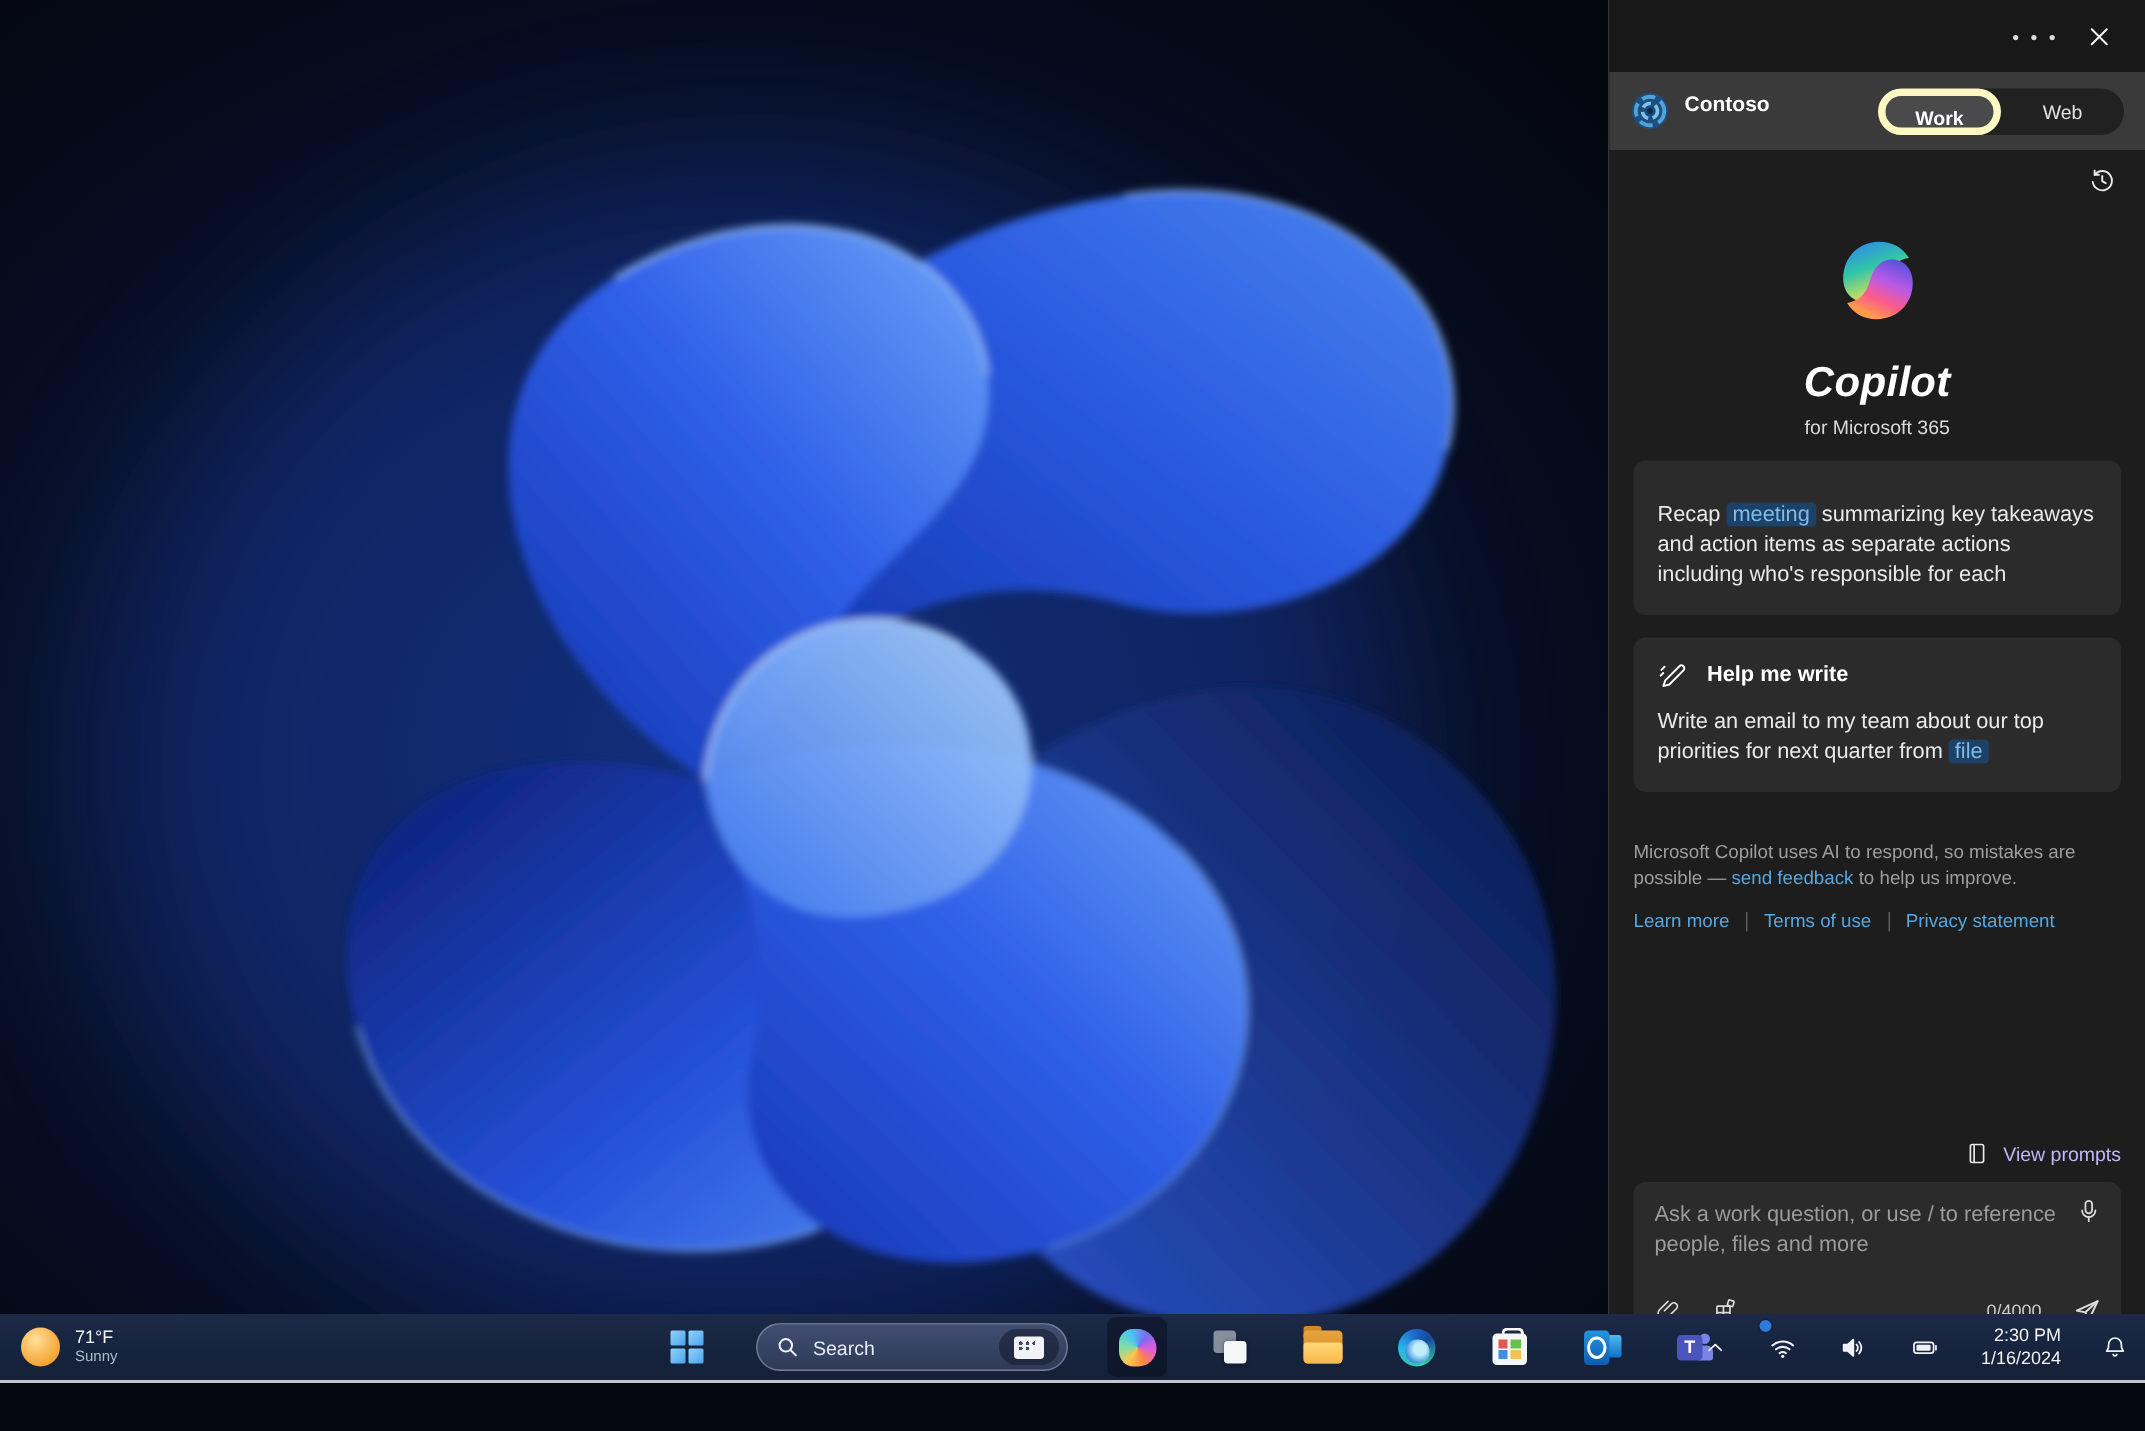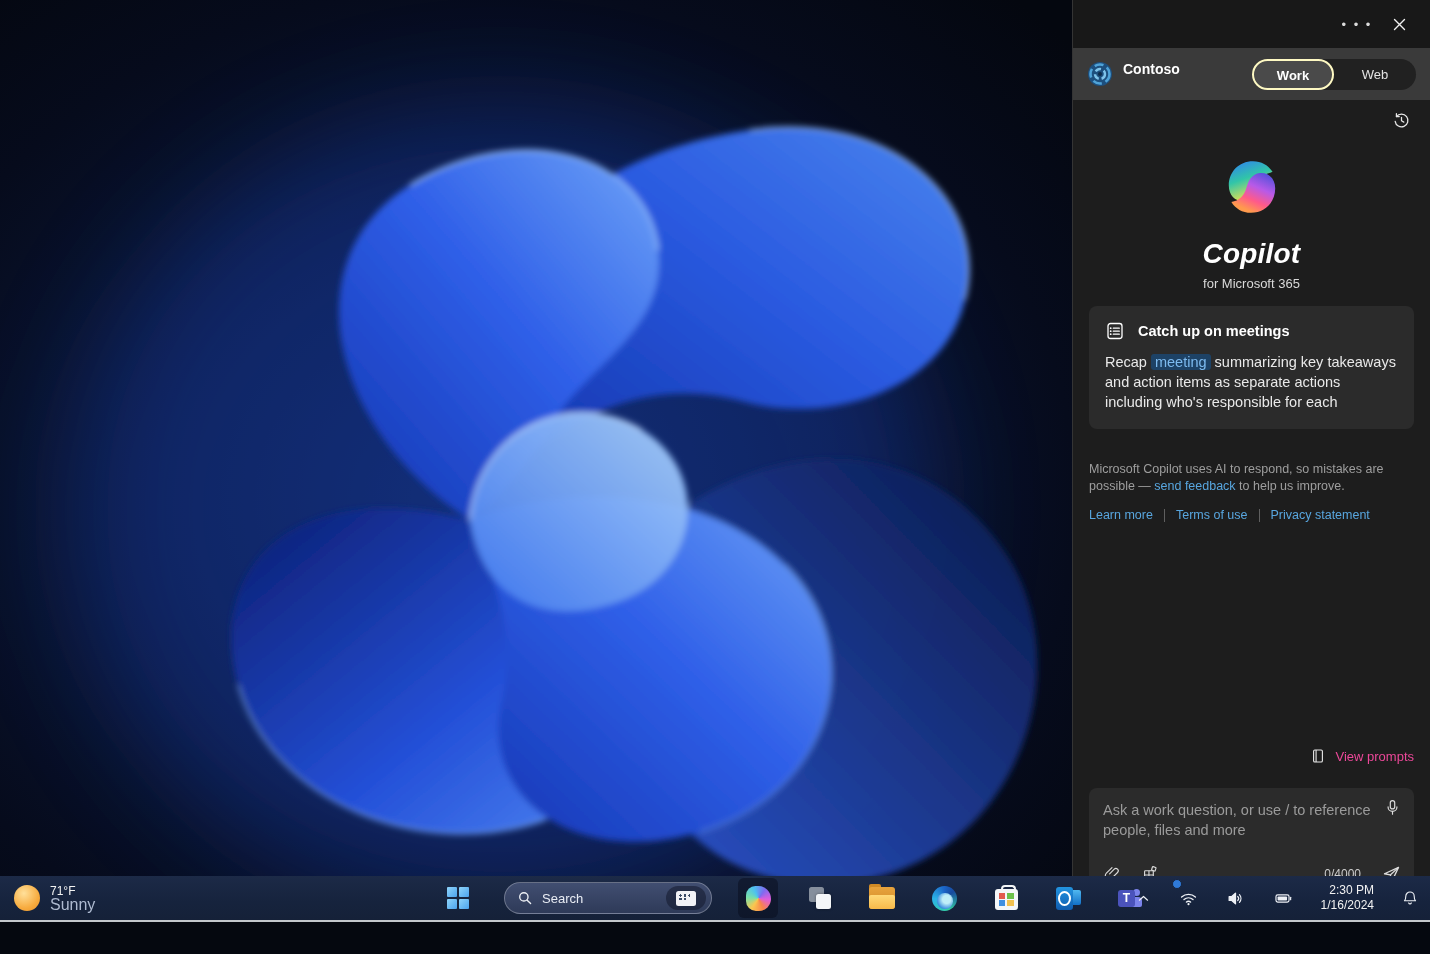--- a/index.html
+++ b/index.html
@@ -39,21 +39,21 @@
   .brand-name { font-size:14px; font-weight:bold; color:#fff; }
   .toggle {
     margin-left:auto; background:#212121; border-radius:16px; height:31px;
     display:flex; align-items:center; padding:0;
   }
   .toggle .seg {
     min-width:82px; padding:0 10px; height:31px; line-height:31px; text-align:center;
     font-size:13px; color:#e3e3e3; border-radius:16px; cursor:pointer;
   }
   .toggle .seg.active {
-    background:#4a4a4a; border:2px solid #fef9c3; line-height:29px;
+    background:#4a4a4a; border:5px solid #fef9c3; line-height:29px;
     font-weight:bold; color:#fff;
   }
   .panel-body {
     flex:1; display:flex; flex-direction:column; padding:0 16px 0;
     background:#1d1d1d; min-height:0;
   }
   .history-row { display:flex; justify-content:flex-end; padding-top:8px; }
   .hero { text-align:center; margin-top:22px; }
   .hero-title { margin-top:14px; font-size:28px; font-weight:bold; letter-spacing:.2px; color:#fff;font-style:italic; }
   .hero-sub { margin-top:6px; font-size:13px; color:#d9d9d9; }
@@ -64,21 +64,21 @@
   .card-head { display:flex; align-items:center; gap:13px; font-size:14.5px; font-weight:bold; color:#fff; }
   .card-text { margin-top:11px; font-size:14.5px; line-height:20px; color:#e9e9e9; }
   .chip { background:#1d4266; color:#7cbaef; border-radius:3px; padding:0 4px; }
   .disclaimer { margin-top:32px; font-size:12.5px; line-height:17px; color:#9e9e9e; }
   .inline-link { color:#58a6df; cursor:pointer; }
   .links-row { display:flex; align-items:center; margin-top:13px; font-size:12.5px; }
   .links-row .lnk { color:#58a6df; cursor:pointer; }
   .links-row .sep { width:1px; height:13px; background:#5f5f5f; margin:0 11px; }
   .prompts-row {
     margin-top:auto; display:flex; justify-content:flex-end; align-items:center; gap:9px;
-    color:#ec4899; font-size:13px; margin-bottom:24px; cursor:pointer;
+    color:#c4b5fd; font-size:13px; margin-bottom:11px; cursor:pointer;
   }
   .composer {
     background:#2b2b2b; border-radius:8px 8px 2px 2px; border-bottom:2px solid #4aa8dd;
     height:108px; display:flex; flex-direction:column; padding:10px 12px 8px 14px; margin-bottom:12px;
   }
   .composer-top { flex:1; display:flex; gap:6px; min-height:0; }
   .composer-top textarea {
     flex:1; background:transparent; border:none; outline:none; resize:none;
     color:#ececec; font-size:14.5px; line-height:20px; font-family:"Liberation Sans", sans-serif;
     padding-top:2px;
@@ -94,21 +94,21 @@
     background:linear-gradient(180deg,#1c2a47 0%, #16233d 60%, #152138 100%);
     border-bottom:2px solid #c3c7cc;
   }
   .weather { position:absolute; left:14px; top:0; height:44px; display:flex; align-items:center; gap:10px; cursor:pointer; }
   .sun {
     width:26px; height:26px; border-radius:50%;
     background:radial-gradient(circle at 38% 32%, #ffe09a, #f7ab3e 62%, #e8922a);
   }
   .weather-text { display:flex; flex-direction:column; justify-content:center; }
   .weather-temp { font-size:12px; color:#f2f2f2; line-height:14px; }
-  .weather-cond { font-size:16px; color:#aebad0; line-height:14px; }
+  .weather-cond { font-size:10px; color:#aebad0; line-height:14px; }
   .tb-center { position:absolute; left:438px; top:0; height:44px; display:flex; align-items:center; gap:22px; }
   .tb-btn { width:40px; height:40px; display:flex; align-items:center; justify-content:center; border-radius:6px; cursor:pointer; }
   .tb-btn.active { background:rgba(8,12,28,.5); }
   .startlogo { width:22px; height:22px; display:grid; grid-template-columns:1fr 1fr; grid-template-rows:1fr 1fr; gap:2px; }
   .startlogo span { background:linear-gradient(135deg,#8fd4fa,#4ba3ee); border-radius:1px; }
   .searchbox {
     width:208px; height:32px; border-radius:16px; margin:0 4px;
     background:linear-gradient(180deg,#414e71,#2e3a58);
     border:1px solid rgba(255,255,255,.28);
     display:flex; align-items:center; padding:0 5px 0 12px; cursor:pointer;
@@ -300,31 +300,33 @@
             </linearGradient>
           </defs>
           <path d="M33 7 C19 7 9.5 17.5 9.5 30.5 C9.5 40.5 16.5 46.5 24.5 45.5 C32 44.5 35.5 38.5 37.5 31 C39.5 23.5 44.5 18.5 52 17.5 C48 11 41.5 7 33 7 Z" fill="url(#cpL)"></path>
           <path d="M31 57 C45 57 54.5 46.5 54.5 33.5 C54.5 23.5 47.5 17.5 39.5 18.5 C32 19.5 28.5 25.5 26.5 33 C24.5 40.5 19.5 45.5 12 46.5 C16 53 22.5 57 31 57 Z" fill="url(#cpR)"></path>
         </svg>
         <div class="hero-title">Copilot</div>
         <div class="hero-sub">for Microsoft 365</div>
       </div>
 
       <div class="card">
+        <div class="card-text"><span>Recap </span><span class="chip">meeting</span><span> summarizing key takeaways and action items as separate actions including who's responsible for each</span></div>
+      </div>
+
+      <div class="card">
         <div class="card-head">
-          <svg width="20" height="20" viewBox="0 0 20 20" fill="none" stroke="#ffffff" stroke-width="1.3">
-            <rect x="3" y="2.5" width="14" height="15" rx="2.5"></rect>
-            <path d="M8.3 7.2h6 M8.3 10.2h6 M8.3 13.2h6" stroke-linecap="round"></path>
-            <path d="M5.7 7.2h.01 M5.7 10.2h.01 M5.7 13.2h.01" stroke-linecap="round" stroke-width="1.8"></path>
+          <svg width="20" height="20" viewBox="0 0 20 20" fill="none" stroke="#ffffff" stroke-width="1.3" stroke-linejoin="round" stroke-linecap="round">
+            <path d="M5.2 13.6 L14.6 4.2 a1.9 1.9 0 0 1 2.7 2.7 L7.9 16.3 L3.9 17.4 Z"></path>
+            <path d="M2.6 6.6 l2.1-2.1 M2.1 10.4 l1.7-1.7"></path>
           </svg>
-          <span>Catch up on meetings</span>
+          <span>Help me write</span>
         </div>
-        <div class="card-text"><span>Recap </span><span class="chip">meeting</span><span> summarizing key takeaways and action items as separate actions including who's responsible for each</span></div>
-      </div>
-
+        <div class="card-text"><span>Write an email to my team about our top priorities for next quarter from </span><span class="chip">file</span><span></span></div>
+      </div>
 
       <div class="disclaimer"><span>Microsoft Copilot uses AI to respond, so mistakes are possible — </span><span class="inline-link">send feedback</span><span> to help us improve.</span></div>
 
       <div class="links-row">
         <span class="lnk">Learn more</span>
         <span class="sep"></span>
         <span class="lnk">Terms of use</span>
         <span class="sep"></span>
         <span class="lnk">Privacy statement</span>
       </div>

